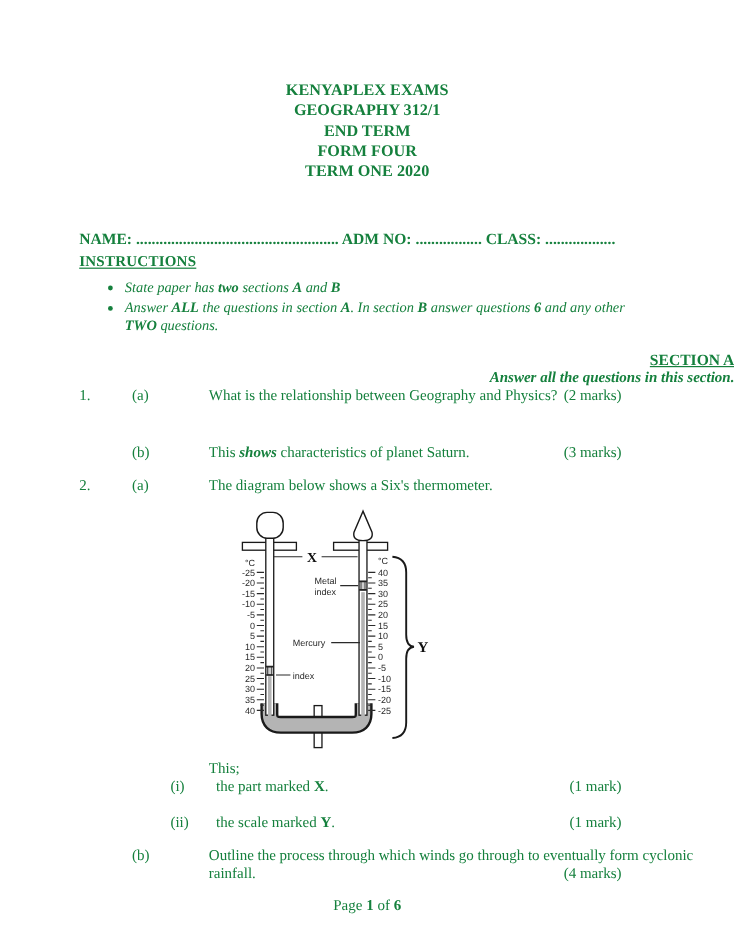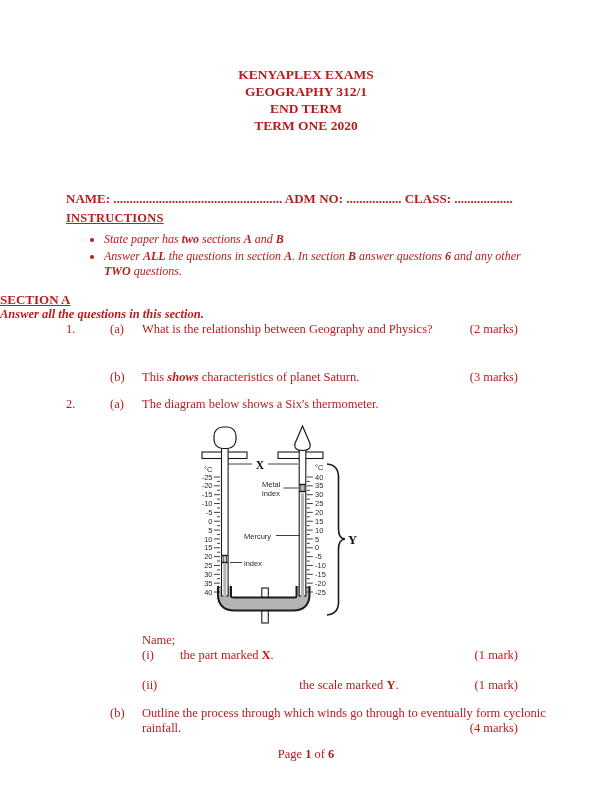--- a/index.html
+++ b/index.html
@@ -1,34 +1,34 @@
 <!DOCTYPE html>
 <html><head>
 <meta charset="utf-8">
 <style>
   html,body{margin:0;padding:0;background:#e9e9e9;}
   .page{
     position:relative;width:612px;height:792px;background:#ffffff;
-    font-family:"Liberation Serif",serif;color:#b91c1c;overflow:hidden;margin:0 auto;
+    font-family:"Liberation Serif",serif;color:#15803d;overflow:hidden;margin:0 auto;
   }
   .abs{position:absolute;}
   .hdr{top:66px;left:0;width:612px;text-align:center;font-weight:bold;font-size:13.5px;line-height:17px;}
   .nameline{top:164px;left:66px;width:453px;font-weight:bold;font-size:13px;white-space:nowrap;overflow:hidden;margin-top:27px;}
   .instr{top:211px;left:66px;width:490px;font-size:12.5px;}
   .instr-title{font-weight:bold;text-decoration:underline;letter-spacing:.2px;}
   .instr ul{margin:6px 0 0 0;padding-left:38px;font-style:italic;font-size:12px;}
   .instr li{line-height:15.5px;margin-bottom:1px;max-width:442px;}
-  .secA{top:292px;left:0;width:612px;text-align:left;line-height:15px;}
+  .secA{top:292px;left:0;width:612px;text-align:right;line-height:15px;}
   .secA .t1{font-weight:bold;text-decoration:underline;font-size:13px;}
   .secA .t2{font-weight:bold;font-style:italic;font-size:12.5px;}
   .qrow{position:absolute;left:66px;width:452px;font-size:12.5px;line-height:15px;}
   .qnum{position:absolute;left:0;top:0;}
   .qsub{position:absolute;left:44px;top:0;}
   .qsub2{position:absolute;left:76px;top:0;}
-  .qtext{margin-left:76px;}
+  .qtext{margin-left:108px;}
   .qtext2{margin-left:114px;}
   .wide{width:408px;}
   .marks{position:absolute;right:0;top:0;}
   .marks.bottom{top:auto;bottom:0;}
   .footer{top:747px;left:0;width:612px;text-align:center;font-size:12.5px;}
   .diagram{top:408px;left:165px;width:200px;height:228px;}
   #thermo .tick{stroke:#2a2a2a;stroke-width:0.9;}
   #thermo .tick-label{font-family:"Liberation Sans",sans-serif;font-size:7.5px;fill:#2a2a2a;}
   #thermo .dlabel{font-family:"Liberation Sans",sans-serif;font-size:7.5px;fill:#2a2a2a;}
   #thermo .serif-label{font-family:"Liberation Serif",serif;font-weight:bold;fill:#111;}
@@ -36,20 +36,21 @@
 </style>
 </head>
 <body>
 
 <div class="page">
 
   <div class="abs hdr">
     <div>KENYAPLEX EXAMS</div>
     <div>GEOGRAPHY 312/1</div>
     <div>END TERM</div>
+    <div>FORM FOUR</div>
     <div>TERM ONE 2020</div>
   </div>
 
   <div class="abs nameline"><span>NAME:</span> <span>....................................................</span> <span>ADM NO:</span> <span>.................</span> <span>CLASS:</span> <span>..................</span></div>
 
   <div class="abs instr">
     <div class="instr-title">INSTRUCTIONS</div>
     <ul>
       <li><span>State paper has </span><span style="font-weight: bold;">two</span><span> sections </span><span style="font-weight: bold;">A</span><span> and </span><span style="font-weight: bold;">B</span></li>
       <li><span>Answer </span><span style="font-weight: bold;">ALL</span><span> the questions in section </span><span style="font-weight: bold;">A</span><span>.  In section </span><span style="font-weight: bold;">B</span><span> answer questions </span><span style="font-weight: bold;">6</span><span> and any other </span><span style="font-weight: bold;">TWO</span><span> questions.</span></li>
@@ -211,30 +212,30 @@
 
       <text class="dlabel" x="79" y="157.5">index</text>
       <line class="pointer" x1="65" y1="154.5" x2="77" y2="154.5"></line>
 
       <path d="M162 56 Q173.5 57 173.5 69 L173.5 121 Q173.5 130.5 180 131 Q173.5 131.5 173.5 141 L173.5 194 Q173.5 206 162 207" fill="none" stroke="#1a1a1a" stroke-width="1.6"></path>
       <text class="serif-label" x="183" y="135.5" font-size="12.5">Y</text>
     </svg>
   </div>
 
   <div class="qrow" style="top:633px;">
-    <div class="qtext">Name;</div>
+    <div class="qtext">This;</div>
   </div>
 
   <div class="qrow" style="top:648px;">
     <span class="qsub2">(i)</span>
     <div class="qtext2"><span>the part marked </span><span style="font-weight: bold;">X</span><span>.</span></div>
     <span class="marks">(1 mark)</span>
   </div>
 
-  <div class="qrow" style="top:678px;text-align:center;">
+  <div class="qrow" style="top:678px;">
     <span class="qsub2">(ii)</span>
     <div class="qtext2"><span>the scale marked </span><span style="font-weight: bold;">Y</span><span>.</span></div>
     <span class="marks">(1 mark)</span>
   </div>
 
   <div class="qrow" style="top:706px;">
     <span class="qsub">(b)</span>
     <div class="qtext wide"><span>Outline the process through which winds go through to eventually form cyclonic rainfall.</span></div>
     <span class="marks bottom">(4 marks)</span>
   </div>

